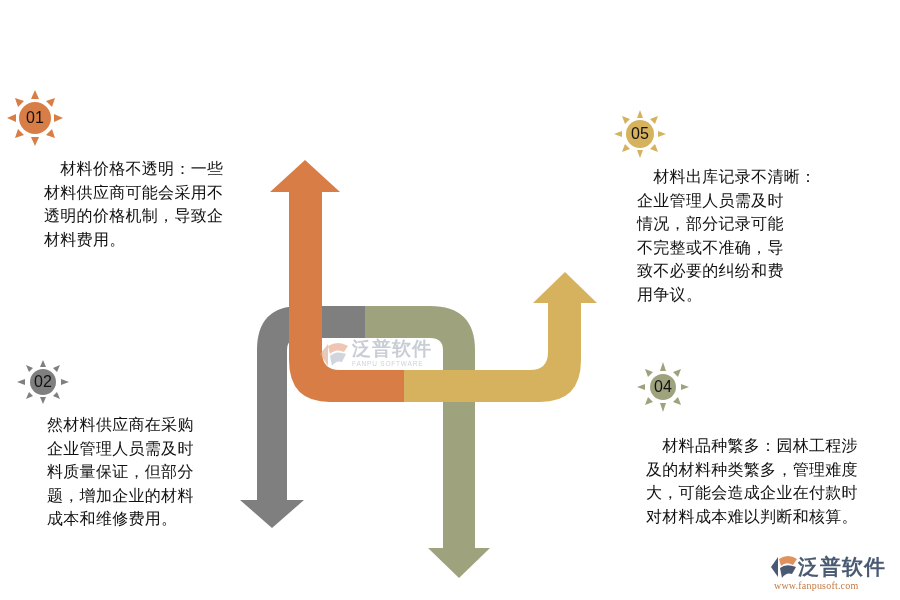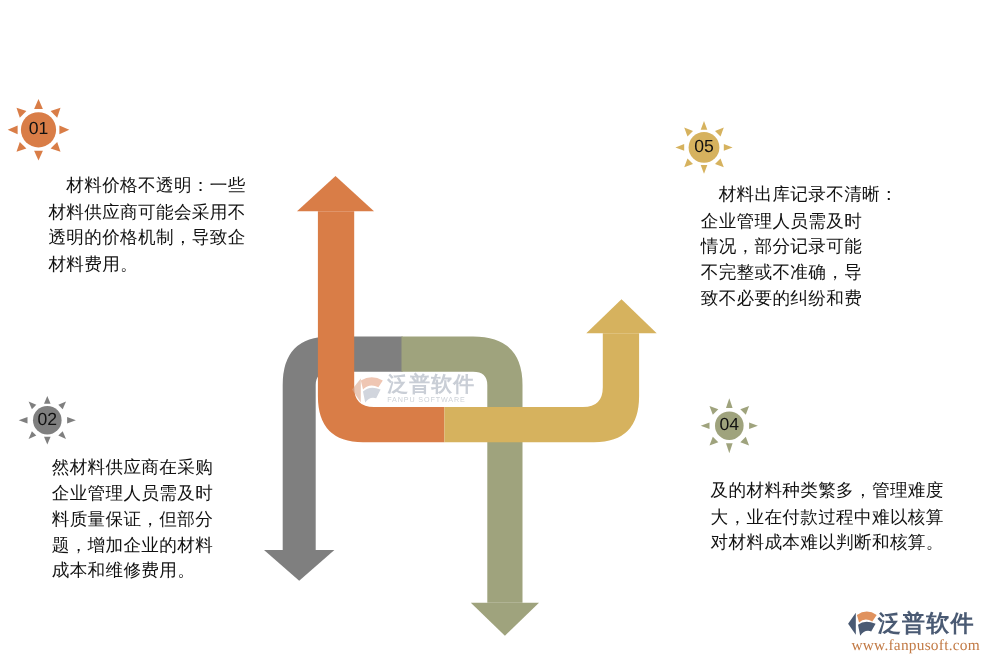--- a/index.html
+++ b/index.html
@@ -9,21 +9,21 @@
   .badge svg { position:absolute; left:0; top:0; }
   .badge .num { position:absolute; left:0; top:0; width:60px; height:60px; line-height:60px;
                 text-align:center; font-family:"Liberation Sans",sans-serif; font-size:16px; color:#111; }
   .text { position:absolute; font-size:16px; line-height:23.5px; color:#111; letter-spacing:0.3px; }
   #diagram { position:absolute; left:0; top:0; }
   .wm { position:absolute; left:318px; top:336px; width:120px; height:40px; }
   .wm .cn { position:absolute; left:34px; top:0px; font-size:19px; color:#c9ced6; font-weight:bold; letter-spacing:1px; }
   .wm .en { position:absolute; left:34px; top:24px; font-size:6.5px; color:#cdd2d8; letter-spacing:0.8px; font-family:"Liberation Sans",sans-serif; }
   .logo { position:absolute; left:770px; top:553px; width:130px; height:44px; }
   .logo .cn { position:absolute; left:28px; top:0px; font-size:21px; color:#4a5a73; font-weight:bold; letter-spacing:1px; }
-  .logo .url { position:absolute; left:4px; top:27px; font-size:14px; color:#c27a45; font-family:"Liberation Serif",serif; letter-spacing:0.2px; }
+  .logo .url { position:absolute; left:4px; top:27px; font-size:10px; color:#c27a45; font-family:"Liberation Serif",serif; letter-spacing:0.2px; }
 </style>
 </head>
 <body>
 
 <svg id="diagram" width="900" height="600" viewBox="0 0 900 600">
 
   <g>
     <path d="M366 306 L300 306 Q257 306 257 350 L257 500 L287 500 L287 350 Q287 338 300 338 L366 338 Z" fill="#7f7f7f"></path>
     <polygon points="240,500 304,500 272,528" fill="#7f7f7f"></polygon>
   </g>
@@ -116,41 +116,43 @@
     </g>
   </svg>
   <span class="num">05</span>
 </div>
 <div class="text" style="left:637px;top:165px;">
   <div>　材料出库记录不清晰：</div>
   <div>企业管理人员需及时</div>
   <div>情况，部分记录可能</div>
   <div>不完整或不准确，导</div>
   <div>致不必要的纠纷和费</div>
+  <div>用争议。</div>
 </div>
 
 <div class="badge" style="left:633px;top:357px;">
   <svg width="60" height="60" viewBox="0 0 60 60">
     <g fill="#9fa37d">
       <circle cx="30" cy="30" r="13"></circle>
       <polygon points="30,5 27,14 33,14"></polygon>
         <polygon points="30,55 27,46 33,46"></polygon>
       <polygon points="4,30 12,27 12,33"></polygon>
         <polygon points="56,30 48,27 48,33"></polygon>
       <polygon points="12,12 15,20 20,15"></polygon>
         <polygon points="48,12 45,20 40,15"></polygon>
       <polygon points="12,48 15,40 20,45"></polygon>
         <polygon points="48,48 45,40 40,45"></polygon>
     </g>
   </svg>
   <span class="num">04</span>
 </div>
 <div class="text" style="left:646px;top:434px;">
+  <div>　材料品种繁多：园林工程涉</div>
   <div>及的材料种类繁多，管理难度</div>
-  <div>大，业在付款过程中难以核算</div>
+  <div>大，可能会造成企业在付款时</div>
   <div>对材料成本难以判断和核算。</div>
 </div>
 
 <div class="logo">
   <svg width="28" height="26" viewBox="0 0 28 26" style="position:absolute;left:0;top:1px;">
     <polygon points="1,13 8,3 8,23" fill="#4a5a73"></polygon>
     <path d="M9 5 Q18 -1 27 5 L23 11 Q16 7 11 12 Z" fill="#e0925e"></path>
     <path d="M10 14 Q16 9 26 13 L22 20 Q16 18 12 24 Z" fill="#4a5a73"></path>
   </svg>
   <span class="cn">泛普软件</span>

